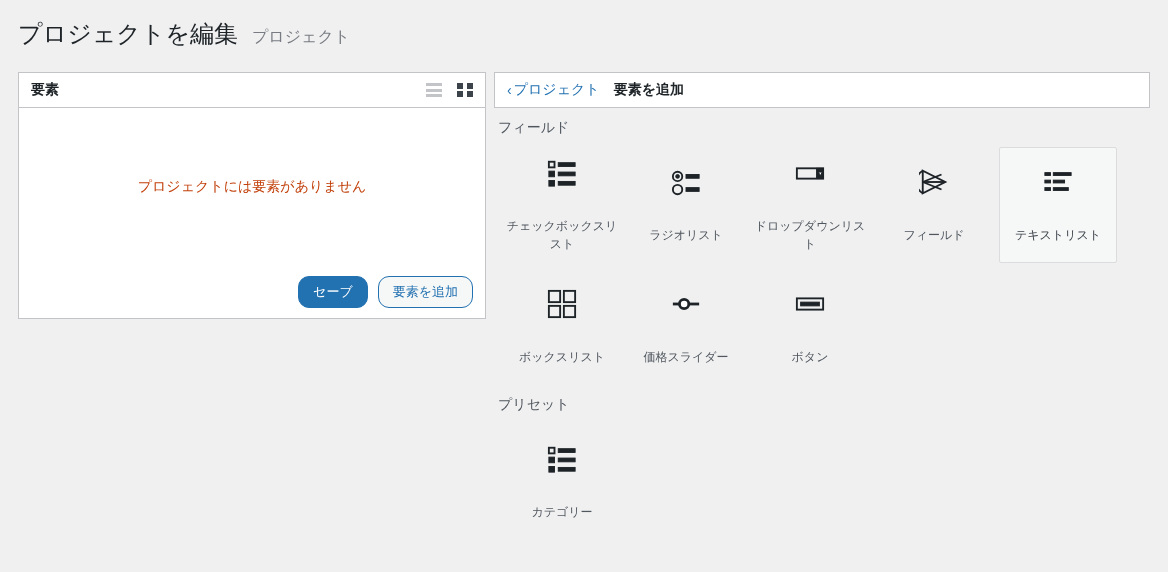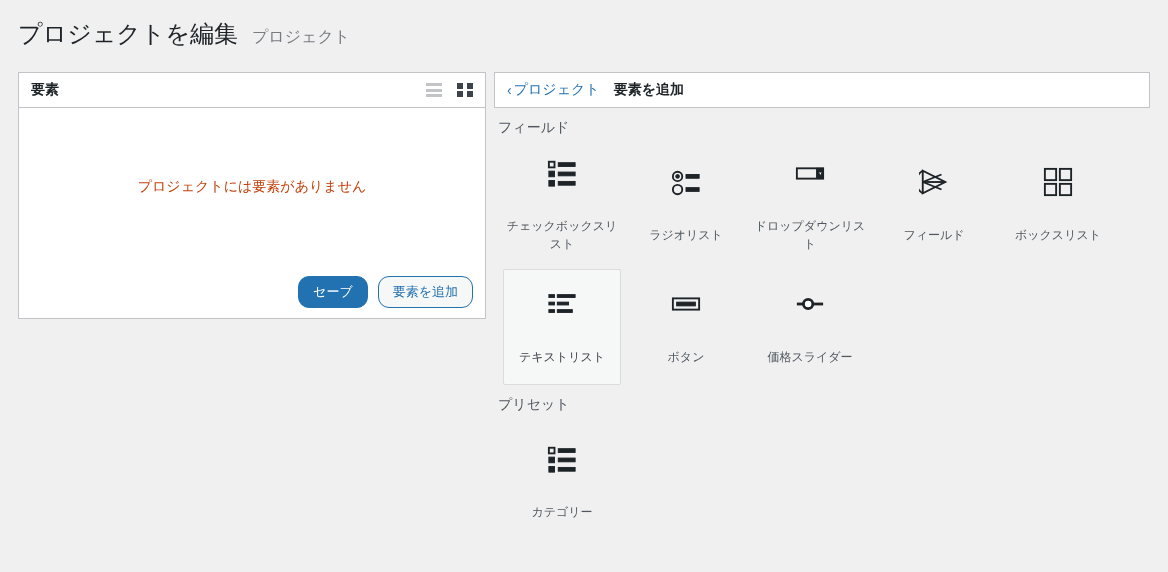--- a/index.html
+++ b/index.html
@@ -263,66 +263,66 @@
                 <path d="M4 28 A14 14 0 0 1 4 4" fill="none" stroke="#1d2327" stroke-width="2"></path>
                 <path d="M4 28 L4 4 L28 16 Z" fill="none" stroke="#1d2327" stroke-width="2"></path>
                 <line x1="4" y1="16" x2="24" y2="8" stroke="#1d2327" stroke-width="2"></line>
                 <line x1="4" y1="16" x2="24" y2="24" stroke="#1d2327" stroke-width="2"></line>
                 <line x1="4" y1="16" x2="28" y2="16" stroke="#1d2327" stroke-width="2"></line>
               </svg>
           </span>
           <span class="tile-label">フィールド</span>
         </div>
 
-        <div class="tile">
-          <span>
-            <svg viewBox="0 0 32 32">
-                <rect x="2" y="2" width="12" height="12" fill="none" stroke="#1d2327" stroke-width="2"></rect>
-                <rect x="18" y="2" width="12" height="12" fill="none" stroke="#1d2327" stroke-width="2"></rect>
-                <rect x="2" y="18" width="12" height="12" fill="none" stroke="#1d2327" stroke-width="2"></rect>
-                <rect x="18" y="18" width="12" height="12" fill="none" stroke="#1d2327" stroke-width="2"></rect>
-              </svg>
-          </span>
-          <span class="tile-label">ボックスリスト</span>
-        </div>
-
         <div class="tile active">
           <span>
             <svg viewBox="0 0 32 32">
                 <g fill="#1d2327">
                   <rect x="2" y="6" width="6" height="3"></rect>
                   <rect x="11" y="6" width="19" height="3"></rect>
                   <rect x="2" y="14" width="6" height="3"></rect>
                   <rect x="11" y="14" width="12" height="3"></rect>
                   <rect x="2" y="22" width="6" height="3"></rect>
                   <rect x="11" y="22" width="16" height="3"></rect>
                 </g>
               </svg>
           </span>
           <span class="tile-label">テキストリスト</span>
         </div>
 
         <div class="tile">
           <span>
             <svg viewBox="0 0 32 32">
+                <rect x="2" y="2" width="12" height="12" fill="none" stroke="#1d2327" stroke-width="2"></rect>
+                <rect x="18" y="2" width="12" height="12" fill="none" stroke="#1d2327" stroke-width="2"></rect>
+                <rect x="2" y="18" width="12" height="12" fill="none" stroke="#1d2327" stroke-width="2"></rect>
+                <rect x="18" y="18" width="12" height="12" fill="none" stroke="#1d2327" stroke-width="2"></rect>
+              </svg>
+          </span>
+          <span class="tile-label">ボックスリスト</span>
+        </div>
+
+        <div class="tile">
+          <span>
+            <svg viewBox="0 0 32 32">
+                <line x1="2" y1="16" x2="30" y2="16" stroke="#1d2327" stroke-width="3"></line>
+                <circle cx="14" cy="16" r="5" fill="#fff" stroke="#1d2327" stroke-width="3"></circle>
+              </svg>
+          </span>
+          <span class="tile-label">価格スライダー</span>
+        </div>
+
+        <div class="tile">
+          <span>
+            <svg viewBox="0 0 32 32">
                 <rect x="2" y="10" width="28" height="12" fill="none" stroke="#1d2327" stroke-width="2"></rect>
                 <rect x="6" y="14" width="20" height="4" fill="#1d2327"></rect>
               </svg>
           </span>
           <span class="tile-label">ボタン</span>
-        </div>
-
-        <div class="tile">
-          <span>
-            <svg viewBox="0 0 32 32">
-                <line x1="2" y1="16" x2="30" y2="16" stroke="#1d2327" stroke-width="3"></line>
-                <circle cx="14" cy="16" r="5" fill="#fff" stroke="#1d2327" stroke-width="3"></circle>
-              </svg>
-          </span>
-          <span class="tile-label">価格スライダー</span>
         </div>
 
       </div>
 
       <div class="section-title">プリセット</div>
       <div class="grid">
 
         <div class="tile">
           <span>
             <svg viewBox="0 0 32 32">

